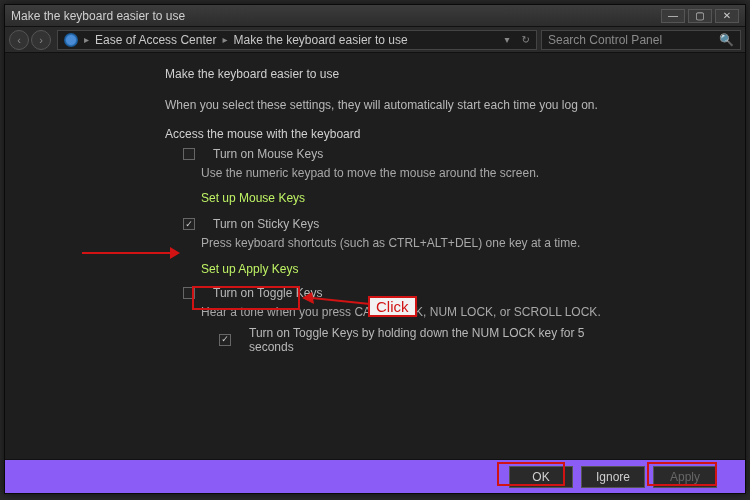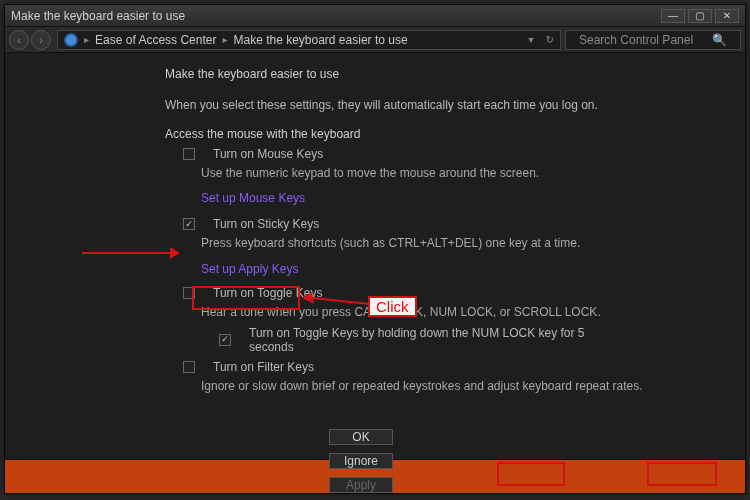--- a/index.html
+++ b/index.html
@@ -71,26 +71,26 @@
     margin: 0 4px;
   }
   .bc-icon {
     width: 14px; height: 14px;
     background: radial-gradient(circle,#4a8bd6 45%,#1c5fa0 60%,#0a3560 100%);
     border-radius: 50%;
   }
   .bc-arrow { color: #888; font-size: 10px; }
   .bc-spacer { flex: 1; }
   .searchbox {
-    width: 176px; height: 20px;
+    width: 200px; height: 20px;
     background: #1c1c1c;
     border: 1px solid #444;
     display: flex;
     align-items: center;
-    padding: 0 13px;
+    padding: 0 6px;
     color: #8a8a8a;
     font-size: 12px;
     justify-content: space-between;
   }
   .content {
     position: absolute;
     top: 48px; left: 0; right: 0; bottom: 34px;
     padding: 14px 18px 2px 160px;
     overflow: hidden;
     color: #b8b8b8;
@@ -129,37 +129,36 @@
     margin-left: 18px;
     margin-bottom: 6px;
     color: #a8a8a8;
     line-height: 1.35;
   }
   .sub-option {
     margin-left: 36px;
     margin-bottom: 6px;
   }
   .linklike {
-    color: #8b5cf6;
+    color: #bef264;
     margin-left: 18px;
     margin-top: 4px;
     display: inline-block;
   }
   .footer {
     position: absolute;
     bottom: 0; left: 0; right: 0;
     height: 34px;
-    background: #c2410c;
+    background: #8b5cf6;
     border-top: 1px solid #111;
     display: flex;
     align-items: center;
     justify-content: flex-end;
     padding-right: 28px;
     gap: 8px;
-    flex-direction: column;
   }
   .btn {
     min-width: 64px;
     height: 22px;
     background: #2a2a2a;
     border: 1px solid #555;
     color: #cfcfcf;
     font-size: 12px;
     display: flex;
     align-items: center;
@@ -253,27 +252,20 @@
         </div>
         <div class="desc">Hear a tone when you press CAPS LOCK, NUM LOCK, or SCROLL LOCK.</div>
         <div class="sub-option">
           <div class="chk-row">
             <span class="chk">✓</span>
             <span style="max-width:380px">Turn on Toggle Keys by holding down the NUM LOCK key for 5 seconds</span>
           </div>
         </div>
       </div>
 
-      <div class="option" style="margin-top:6px">
-        <div class="chk-row">
-          <span class="chk"></span>
-          <span>Turn on Filter Keys</span>
-        </div>
-        <div class="desc">Ignore or slow down brief or repeated keystrokes and adjust keyboard repeat rates.</div>
-      </div>
     </div>
   </div>
 
   <div class="footer">
     <div class="btn">OK</div>
     <div class="btn">Ignore</div>
     <div class="btn disabled">Apply</div>
   </div>
 
 </div>

